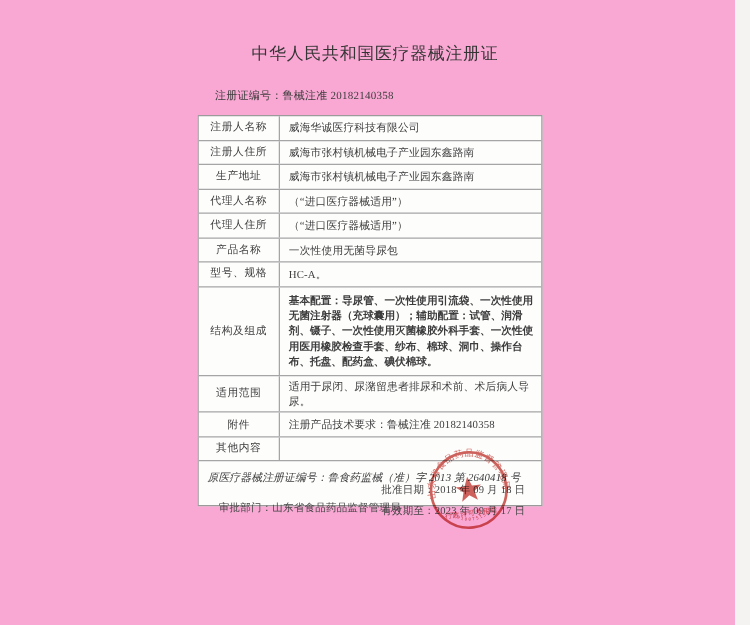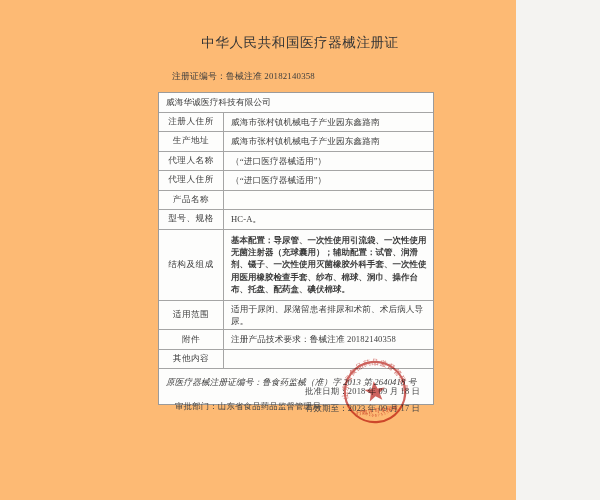--- a/index.html
+++ b/index.html
@@ -4,22 +4,22 @@
 <style>
   html,body{margin:0;padding:0;}
   body{
     width:600px;height:500px;
     background:#f4f3f1;
     font-family:"Liberation Serif","DejaVu Serif",serif;
     color:#3b3b3b;
     -webkit-font-smoothing:antialiased;
   }
   .page{
-    position:relative;width:516px;height:500px;
-    background:#fdba74;
+    position:relative;width:588px;height:500px;
+    background:#f9a8d4;
     overflow:hidden;
   }
   .doc-title{
     position:absolute;top:34px;left:0;width:600px;
     text-align:center;font-size:13.5px;letter-spacing:.6px;
     color:#353535;font-weight:500;
   }
   .cert-line{
     position:absolute;top:71px;left:172px;
     font-size:8.8px;color:#3d3d3d;letter-spacing:.2px;
@@ -76,40 +76,42 @@
 <body>
 
 <div class="page">
 
   <div class="doc-title">中华人民共和国医疗器械注册证</div>
 
   <div class="cert-line"><span>注册证编号：</span><span>鲁械注准 20182140358</span></div>
 
   <div class="cert-table">
     <div class="trow single">
+      <div class="tlabel">注册人名称</div>
       <div class="tvalue">威海华诚医疗科技有限公司</div>
     </div>
     <div class="trow single">
       <div class="tlabel">注册人住所</div>
       <div class="tvalue">威海市张村镇机械电子产业园东鑫路南</div>
     </div>
     <div class="trow single">
       <div class="tlabel">生产地址</div>
       <div class="tvalue">威海市张村镇机械电子产业园东鑫路南</div>
     </div>
     <div class="trow single">
       <div class="tlabel">代理人名称</div>
       <div class="tvalue">（“进口医疗器械适用”）</div>
     </div>
     <div class="trow single">
       <div class="tlabel">代理人住所</div>
       <div class="tvalue">（“进口医疗器械适用”）</div>
     </div>
     <div class="trow single">
       <div class="tlabel">产品名称</div>
+      <div class="tvalue">一次性使用无菌导尿包</div>
     </div>
     <div class="trow single">
       <div class="tlabel">型号、规格</div>
       <div class="tvalue">HC-A。</div>
     </div>
     <div class="trow structure">
       <div class="tlabel">结构及组成</div>
       <div class="tvalue">基本配置：导尿管、一次性使用引流袋、一次性使用无菌注射器（充球囊用）；辅助配置：试管、润滑剂、镊子、一次性使用灭菌橡胶外科手套、一次性使用医用橡胶检查手套、纱布、棉球、洞巾、操作台布、托盘、配药盒、碘伏棉球。</div>
     </div>
     <div class="trow single">

